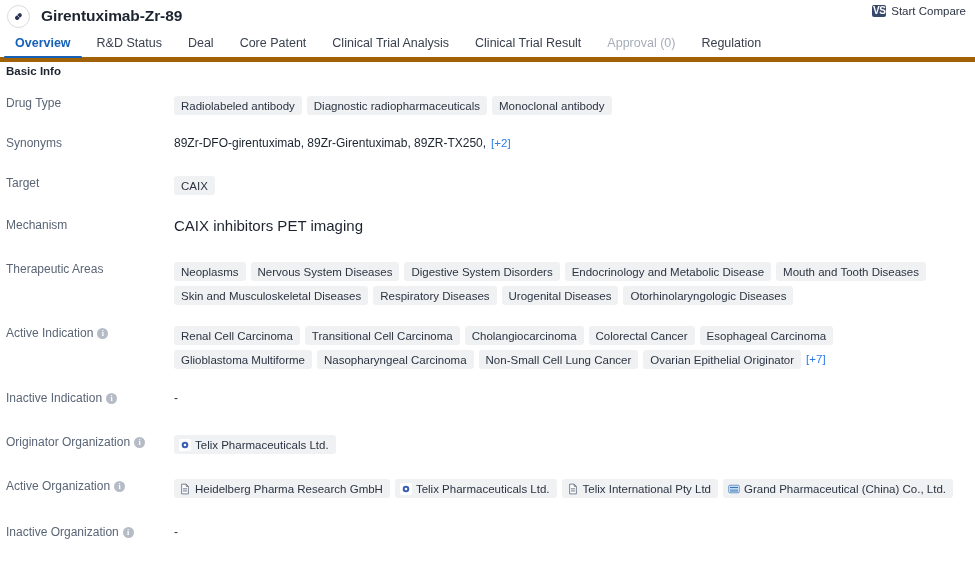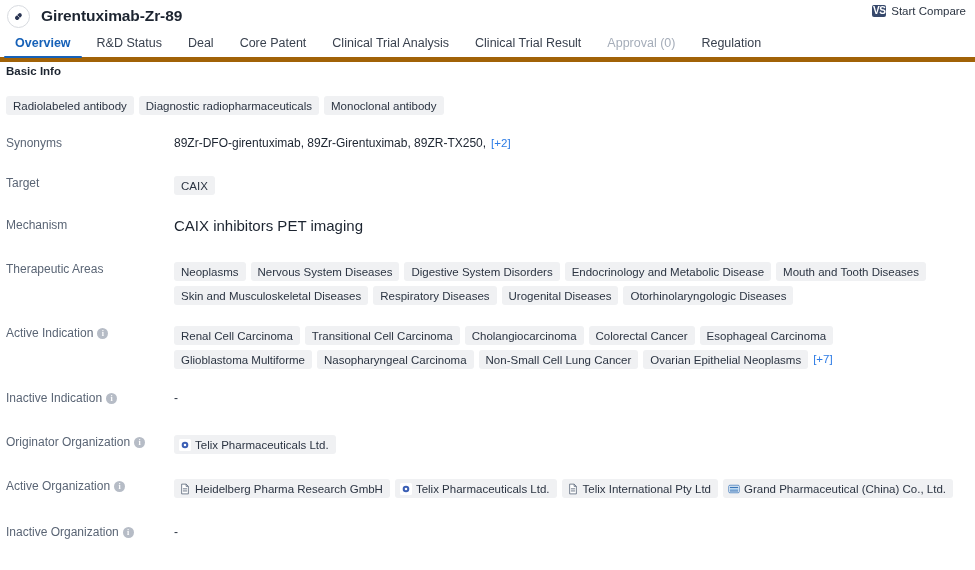--- a/index.html
+++ b/index.html
@@ -157,20 +157,23 @@
     <div class="tab">Clinical Trial Result</div>
     <div class="tab disabled">Approval (0)</div>
     <div class="tab">Regulation</div>
   </div>
 
   <div class="section-title">Basic Info</div>
 
   <div class="rows">
 
     <div class="row r-drugtype">
+      <div class="row-label">
+        <span>Drug Type</span>
+      </div>
       <div class="row-value">
         <span class="tag">Radiolabeled antibody</span>
         <span class="tag">Diagnostic radiopharmaceuticals</span>
         <span class="tag">Monoclonal antibody</span>
       </div>
     </div>
 
     <div class="row r-synonyms">
       <div class="row-label">
         <span>Synonyms</span>
@@ -223,21 +226,21 @@
       </div>
       <div class="row-value">
         <span class="tag">Renal Cell Carcinoma</span>
         <span class="tag">Transitional Cell Carcinoma</span>
         <span class="tag">Cholangiocarcinoma</span>
         <span class="tag">Colorectal Cancer</span>
         <span class="tag">Esophageal Carcinoma</span>
         <span class="tag">Glioblastoma Multiforme</span>
         <span class="tag">Nasopharyngeal Carcinoma</span>
         <span class="tag">Non-Small Cell Lung Cancer</span>
-        <span class="tag">Ovarian Epithelial Neoplasms</span>
+        <span class="tag">Ovarian Epithelial Originator</span>
         <span class="more-link">[+7]</span>
       </div>
     </div>
 
     <div class="row r-ii">
       <div class="row-label">
         <span>Inactive Indication</span>
         <span class="info-icon">i</span>
       </div>
       <div class="row-value">

